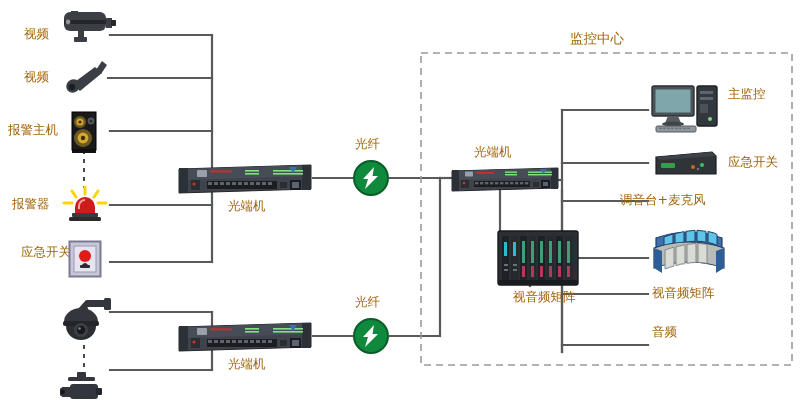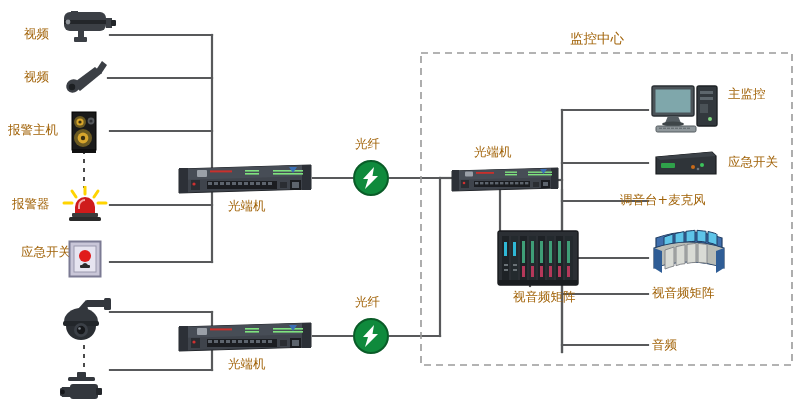--- a/index.html
+++ b/index.html
@@ -415,15 +415,15 @@
         <path d="M35 16.4 q9 -1 9 -1 l0 19 q-4 0 -9 1 z"></path>
         <path d="M46 15.4 q9 1 9 1 l0 19 q-4 -1 -9 -1 z"></path>
       </g>
       <path d="M2 20 l0 20 l8 5 l0 -22 z" fill="#2f5d96"></path>
       <path d="M72 20 l0 20 l-8 5 l0 -22 z" fill="#2f5d96"></path>
     </svg>
   </div>
 
   <div class="lbl" style="left:652px;top:287px;">视音频矩阵</div>
 
-  <div class="lbl" style="left:652px;top:339px;">音频</div>
+  <div class="lbl" style="left:652px;top:326px;">音频</div>
 
 </div>
 
 </body></html>

